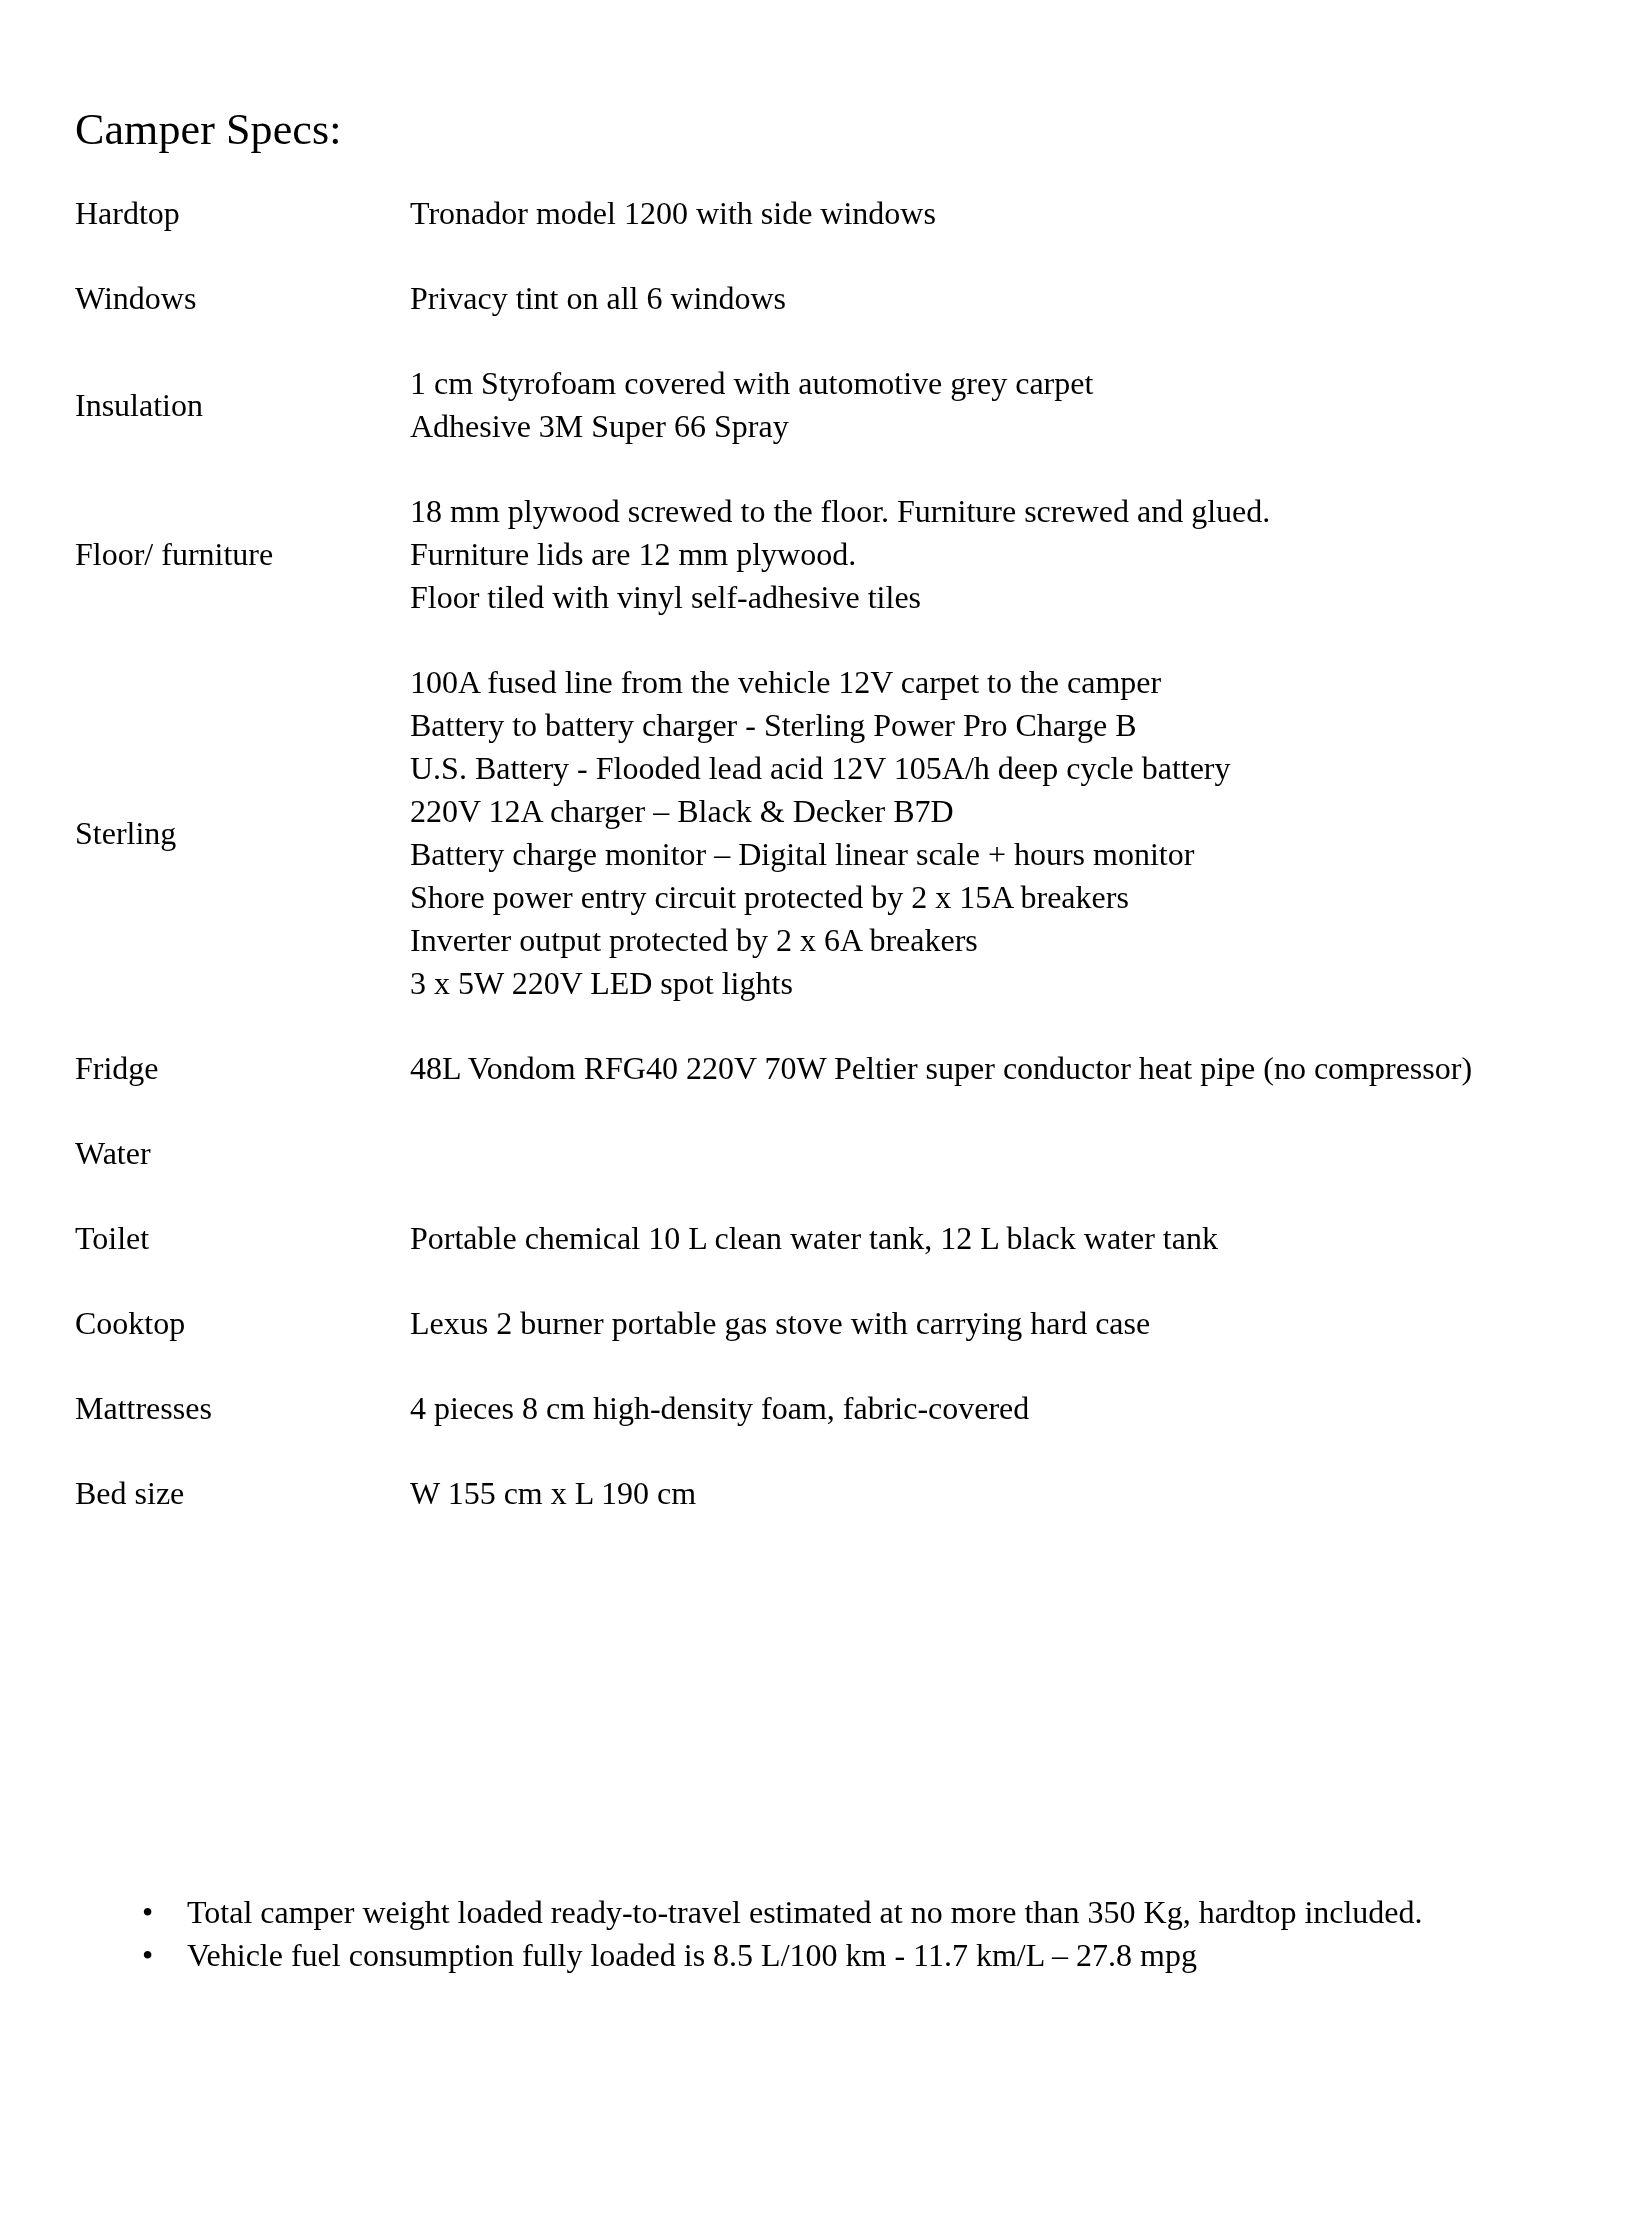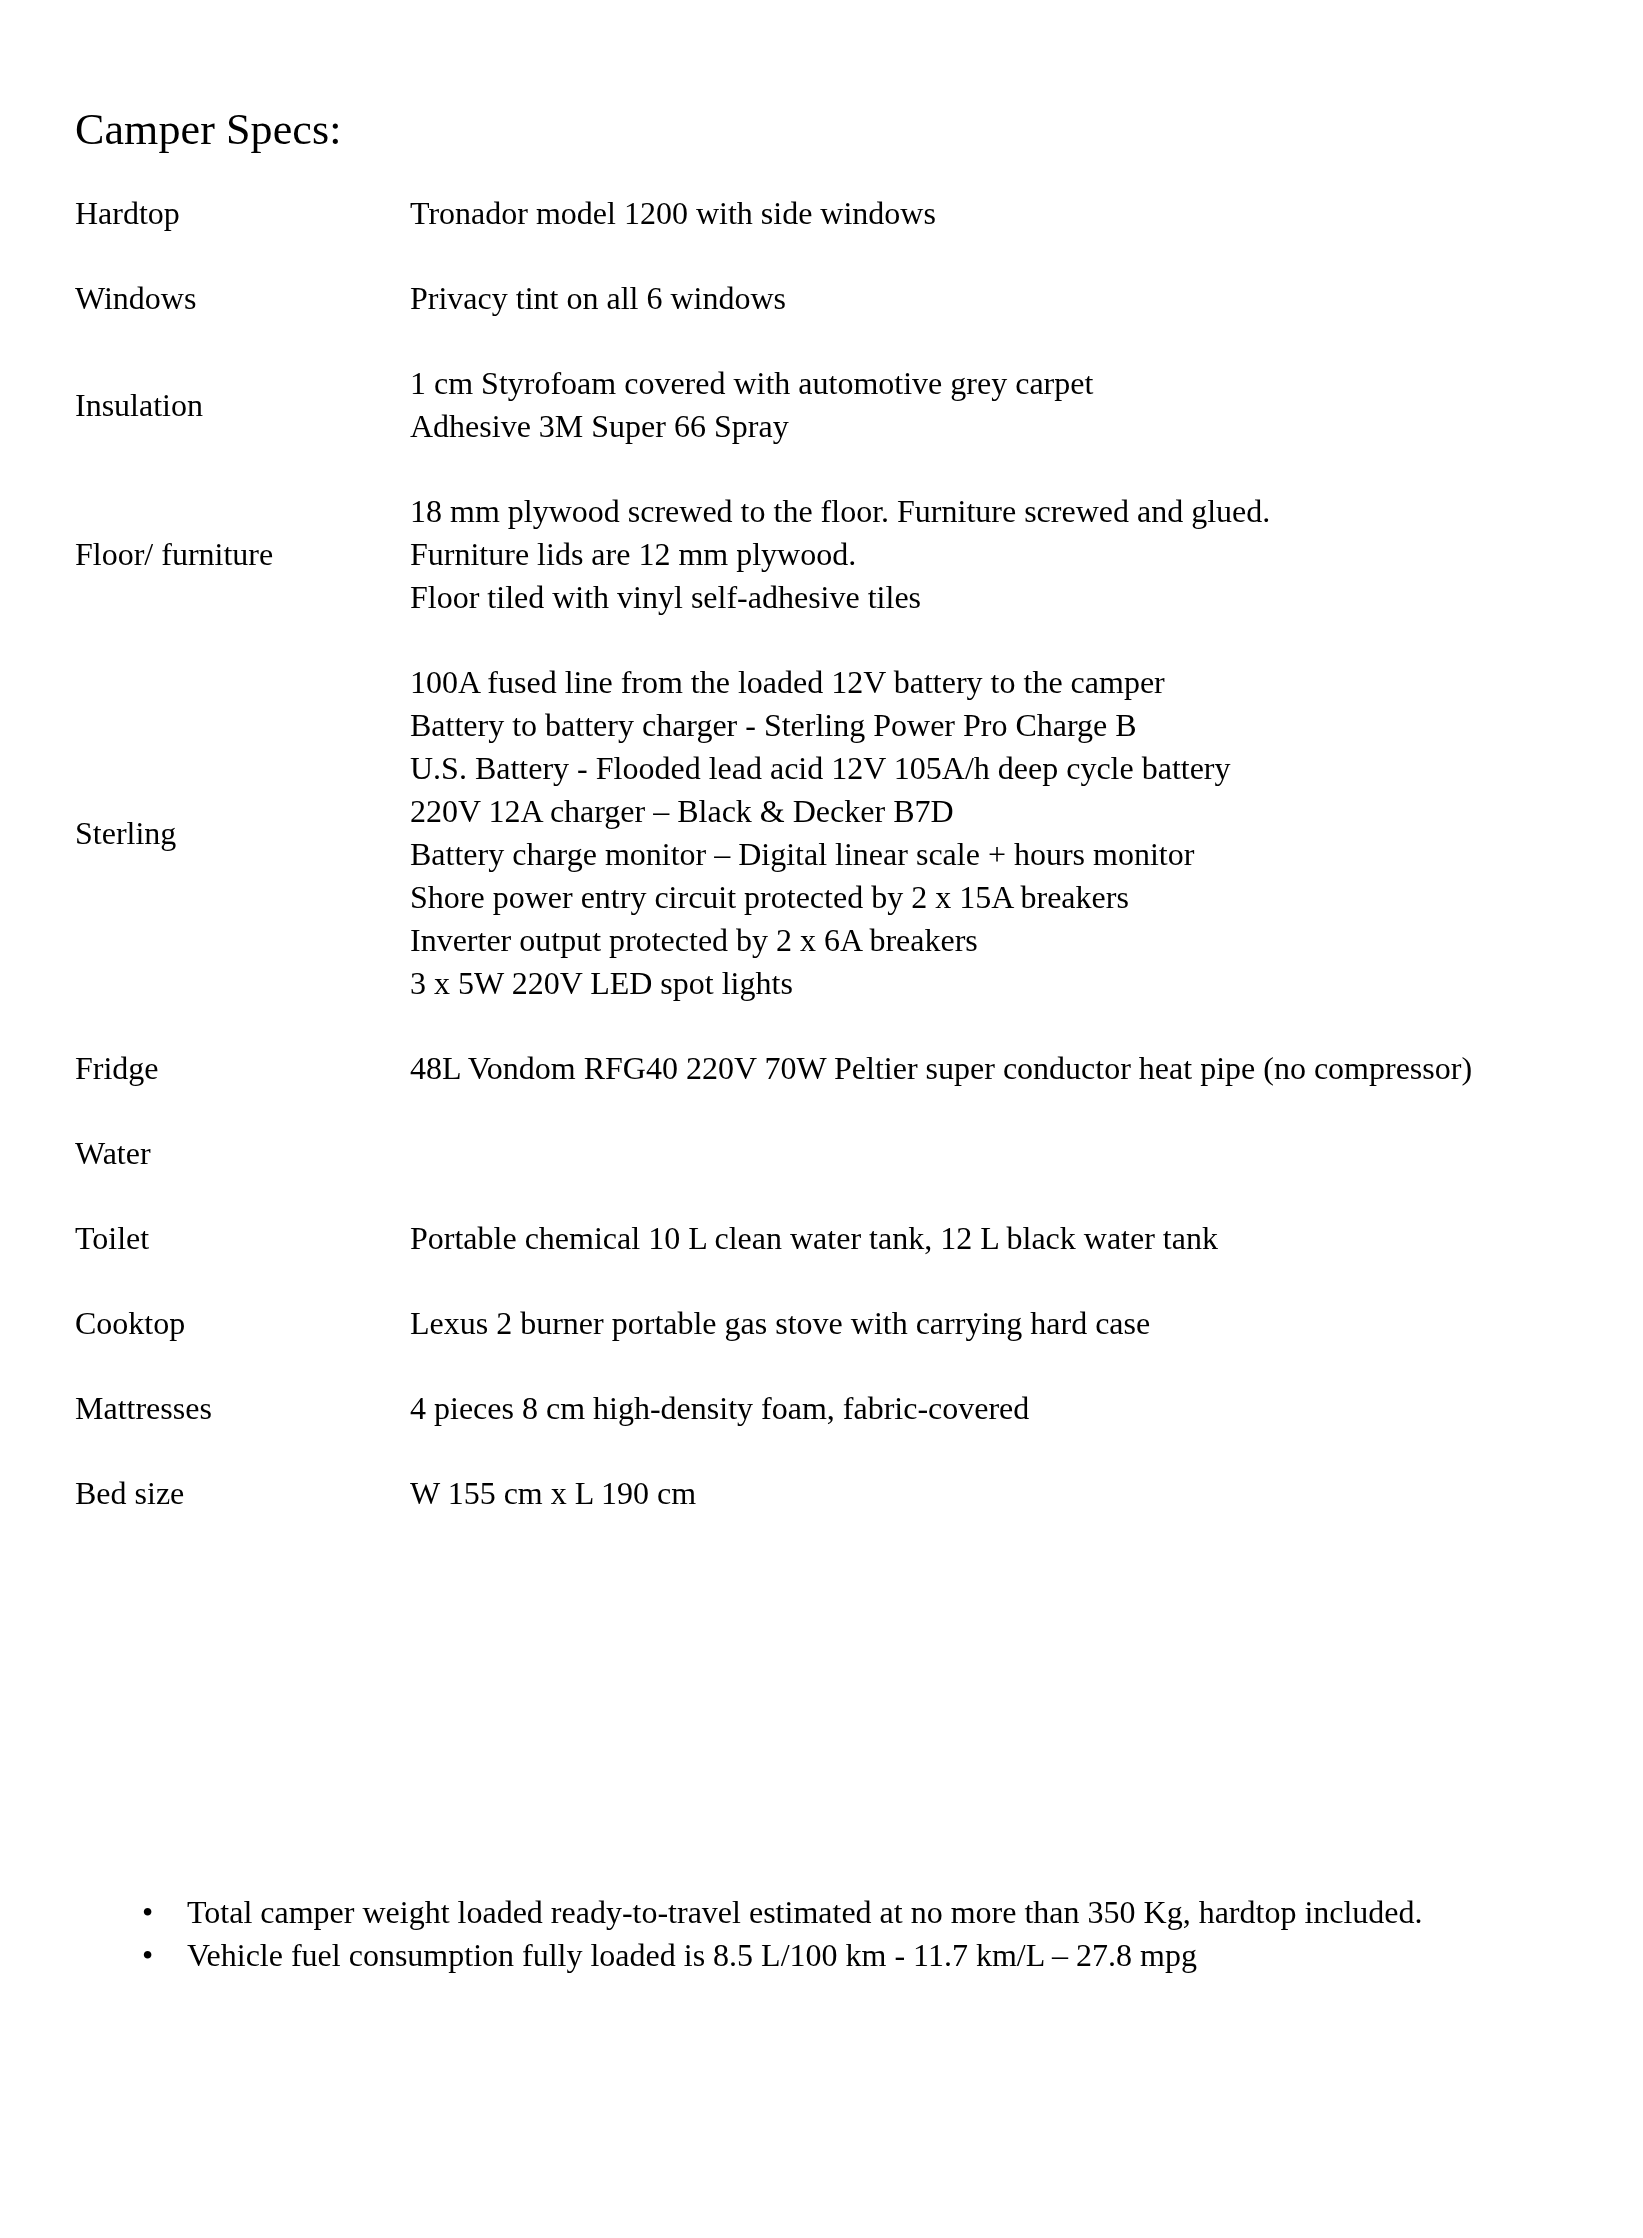--- a/index.html
+++ b/index.html
@@ -137,21 +137,21 @@
           <div class="spec-label">Floor/ furniture</div>
           <div class="spec-values">
             <span class="spec-line wrapping">18 mm plywood screwed to the floor. Furniture screwed and glued.</span>
             <span class="spec-line wrapping">Furniture lids are 12 mm plywood.</span>
             <span class="spec-line wrapping">Floor tiled with vinyl self-adhesive tiles</span>
           </div>
         </div>
         <div class="spec-row">
           <div class="spec-label">Sterling</div>
           <div class="spec-values">
-            <span class="spec-line wrapping">100A fused line from the loaded 12V battery to the camper</span>
+            <span class="spec-line wrapping">100A fused line from the vehicle 12V carpet to the camper</span>
             <span class="spec-line wrapping">Battery to battery charger - Sterling Power Pro Charge B</span>
             <span class="spec-line wrapping">U.S. Battery - Flooded lead acid 12V 105A/h deep cycle battery</span>
             <span class="spec-line wrapping">220V 12A charger – Black &amp; Decker B7D</span>
             <span class="spec-line wrapping">Battery charge monitor – Digital linear scale + hours monitor</span>
             <span class="spec-line wrapping">Shore power entry circuit protected by 2 x 15A breakers</span>
             <span class="spec-line wrapping">Inverter output protected by 2 x 6A breakers</span>
             <span class="spec-line wrapping">3 x 5W 220V LED spot lights</span>
           </div>
         </div>
         <div class="spec-row">

